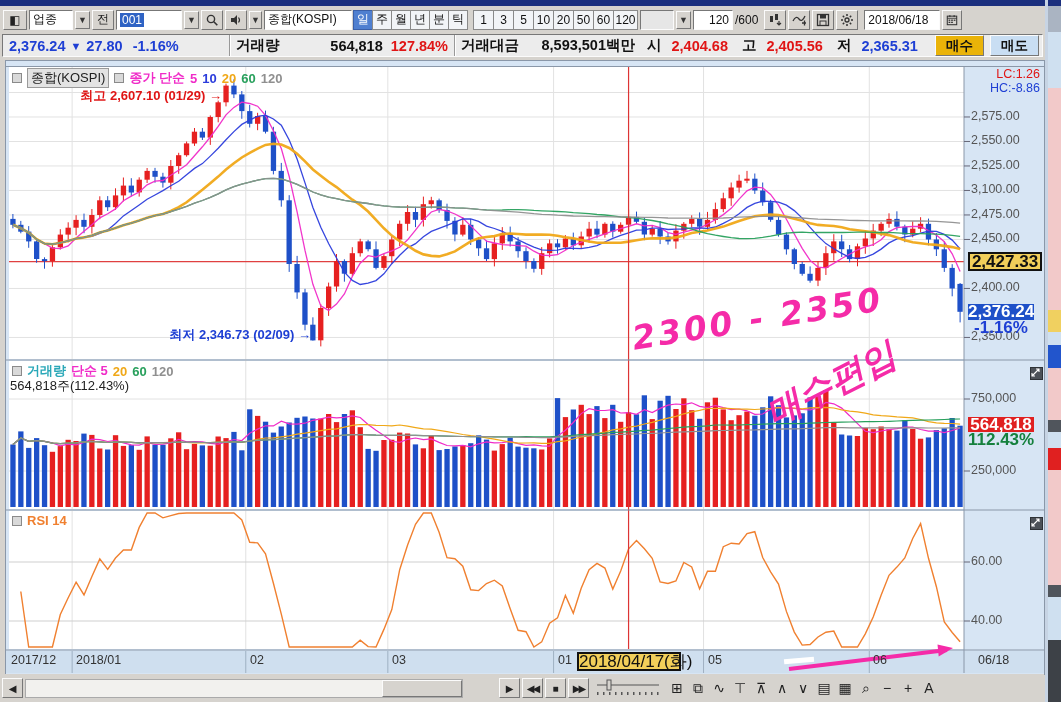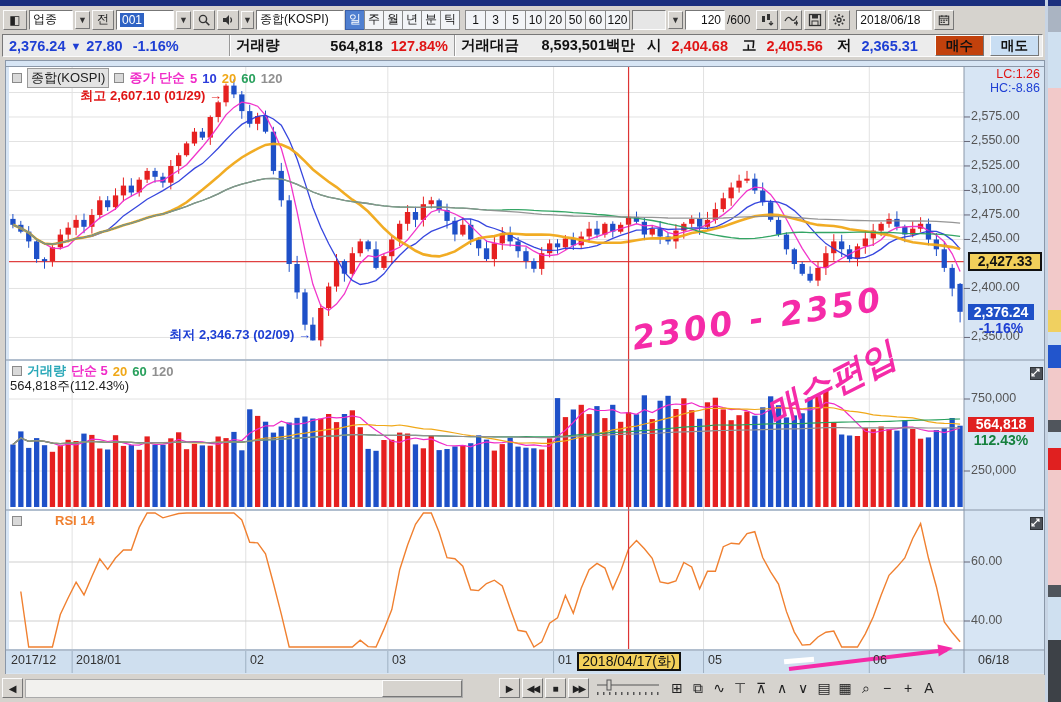--- a/index.html
+++ b/index.html
@@ -23,31 +23,31 @@
   .icon14{width:14px;height:14px;display:block;}
   
   .quotebar{position:absolute;left:2px;top:34px;width:1041px;height:23px;background:#ececec;
             border:1px solid;border-color:#777 #fbfbfb #fbfbfb #777;display:flex;align-items:center;
             font-weight:bold;font-size:14.5px;box-sizing:border-box;}
   .qseg{display:flex;align-items:center;height:100%;padding:0 6px;box-sizing:border-box;}
   .qdiv{width:1px;height:100%;background:#999;box-shadow:1px 0 0 #fff;}
   .blue{color:#1e3fd4;} .red{color:#e01515;} .blk{color:#111;}
   .qbtn{height:19px;padding:0 10px;border:1px solid;border-color:#fbfbfb #777 #777 #fbfbfb;
         font-weight:bold;font-size:13.5px;margin-left:6px;display:flex;align-items:center;}
-  .buy{background:#c2410c;color:#111;} .sell{background:#c9def3;color:#111;}
+  .buy{background:#eab308;color:#111;} .sell{background:#c9def3;color:#111;}
   
   .chartwrap{position:absolute;left:5px;top:60px;width:1038px;height:613px;background:#d7e5f4;
              border:1px solid #8a97a8;box-sizing:content-box;}
   .chartwrap svg{position:absolute;left:0;top:0;}
   .ov{position:absolute;font-size:12px;white-space:nowrap;}
   .legend-row{display:flex;align-items:center;gap:5px;font-size:13px;}
   .chk{width:8px;height:8px;background:#d9d9d9;border:1px solid #8a8a8a;display:inline-block;}
   .tagname{background:#e3e3e3;border:1px solid #9a9a9a;padding:0 3px;font-size:13px;color:#222;}
   .gut-label{position:absolute;left:965px;font-size:12.5px;color:#555;}
-  .pricetag{position:absolute;left:962px;font-size:14px;font-weight:bold;text-align:center;}
+  .pricetag{position:absolute;left:962px;font-size:17px;font-weight:bold;text-align:center;}
   .cornerbtn{position:absolute;left:1024px;width:11px;height:11px;background:#4c5158;
              border:1px solid #2e3237;}
   .axislabel{position:absolute;top:592px;font-size:12.5px;color:#333;}
   .hand{position:absolute;color:#f52ba8;font-style:italic;font-weight:bold;
         font-family:"DejaVu Sans",sans-serif;pointer-events:none;}
   
   .bottombar{position:absolute;left:0;top:674px;width:1044px;height:28px;background:#d6d3ce;
              display:flex;align-items:center;padding:2px;box-sizing:border-box;gap:2px;}
   .scrolltrack{position:relative;height:19px;background:#f2f1ee;border:1px solid #aaa;
                width:438px;box-sizing:border-box;}
@@ -70,21 +70,21 @@
     <div class="btn3d" style="width:24px">
       <span>◧</span>
     </div>
     <div class="inset" style="width:44px;background:#fff">
       <span>업종</span>
     </div>
     <div class="btn3d combo-arrow">▼</div>
     <div class="btn3d" style="width:22px">
       <span>전</span>
     </div>
-    <div class="inset" style="width:58px">
+    <div class="inset" style="width:66px">
       <span class="sel-text">001</span>
     </div>
     <div class="btn3d combo-arrow">▼</div>
     <div class="btn3d" style="width:22px">
       <svg class="icon14" viewBox="0 0 14 14">
         <circle cx="6" cy="6" r="3.6" fill="none" stroke="#333" stroke-width="1.4"></circle>
         <line x1="8.8" y1="8.8" x2="12.3" y2="12.3" stroke="#333" stroke-width="1.6"></line>
       </svg>
     </div>
     <div class="btn3d" style="width:22px">
@@ -667,21 +667,21 @@
       <span id="vol-legend-mas" class="legend-row">
           <span style="color: rgb(240, 168, 24); font-weight: bold;">20</span>
           <span style="color: rgb(40, 160, 92); font-weight: bold;">60</span>
           <span style="color: rgb(143, 143, 143); font-weight: bold;">120</span>
         </span>
     </div>
     <div class="ov" style="left:4px;top:316px;color:#222;font-size:13px">564,818주(112.43%)</div>
 
     <div class="ov legend-row" style="left:6px;top:452px">
       <span class="chk"></span>
-      <span id="rsi-legend-label" style="font-weight: bold; color: rgb(240, 128, 48); margin-left: 28px;">RSI 14</span>
+      <span id="rsi-legend-label" style="font-weight: bold; color: rgb(240, 128, 48);">RSI 14</span>
     </div>
 
     <div class="cornerbtn" style="top:306px">
       <svg width="9" height="9" viewBox="0 0 9 9">
         <path d="M1,8 L8,1 M1,5 L1,8 L4,8 M8,4 L8,1 L5,1" stroke="#fff" stroke-width="1.1" fill="none"></path>
         </svg>
     </div>
     <div class="cornerbtn" style="top:456px">
       <svg width="9" height="9" viewBox="0 0 9 9">
         <path d="M1,8 L8,1 M1,5 L1,8 L4,8 M8,4 L8,1 L5,1" stroke="#fff" stroke-width="1.1" fill="none"></path>

